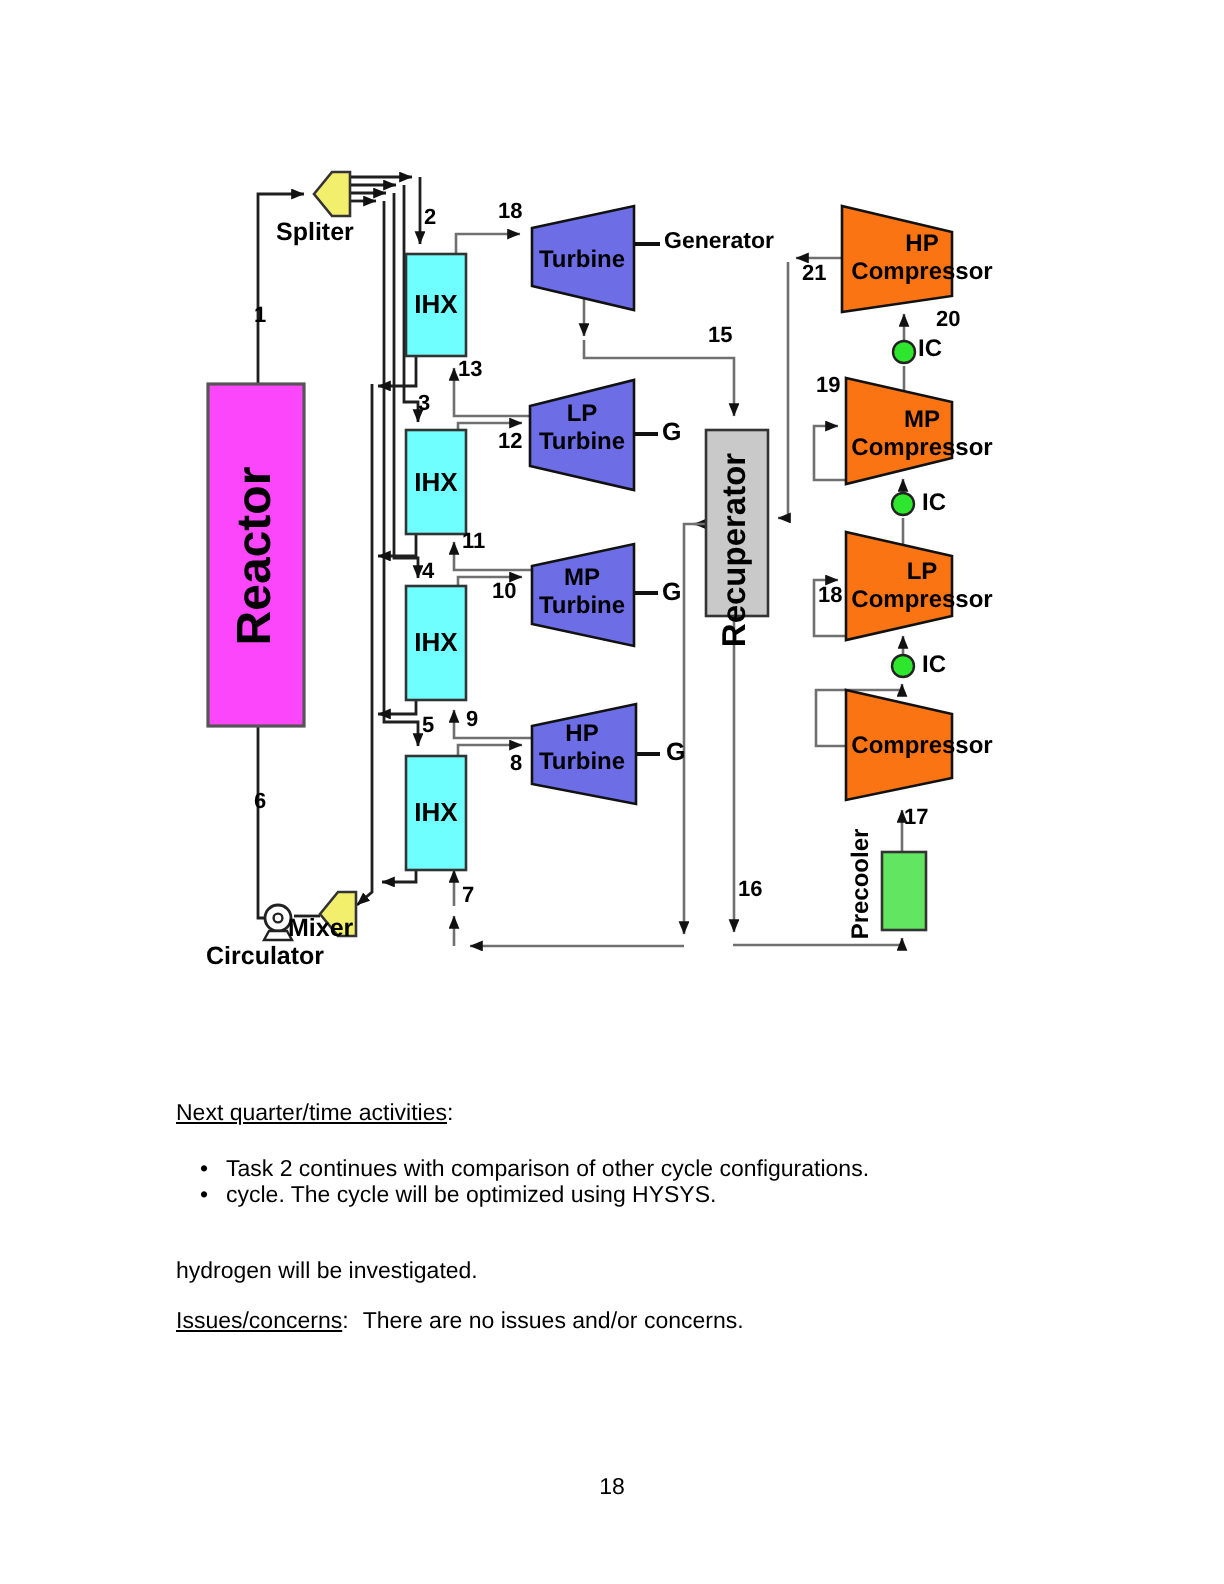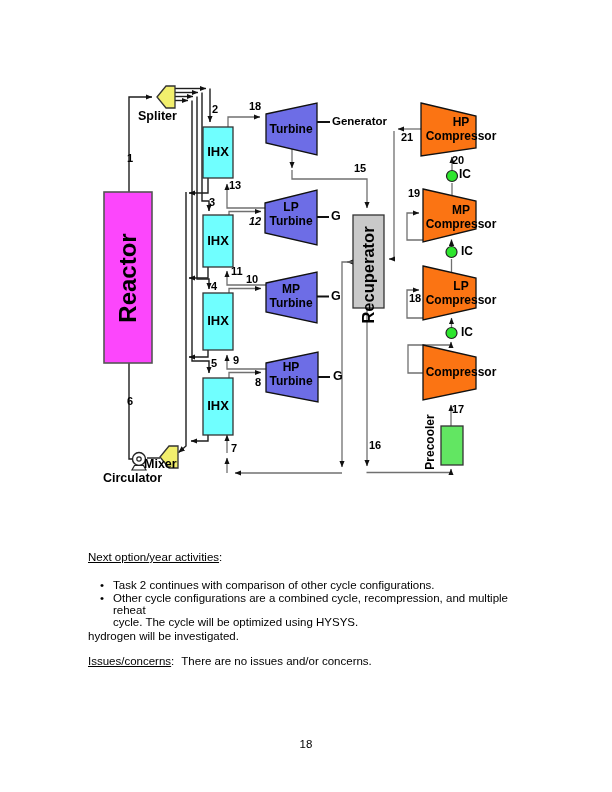--- a/index.html
+++ b/index.html
@@ -154,44 +154,43 @@
 
     <div class="lbl" style="left:127px;top:153px;">1</div>
     <div class="lbl" style="left:212px;top:104px;">2</div>
     <div class="lbl" style="left:209px;top:197px;">3</div>
     <div class="lbl" style="left:211px;top:281px;">4</div>
     <div class="lbl" style="left:211px;top:358px;">5</div>
     <div class="lbl" style="left:127px;top:396px;">6</div>
     <div class="lbl" style="left:231px;top:443px;">7</div>
     <div class="lbl" style="left:255px;top:377px;">8</div>
     <div class="lbl" style="left:233px;top:355px;">9</div>
-    <div class="lbl" style="left:246px;top:274px;text-align:center;">10</div>
+    <div class="lbl" style="left:246px;top:291px;text-align:center;">10</div>
     <div class="lbl" style="left:231px;top:266px;">11</div>
-    <div class="lbl" style="left:249px;top:216px;font-style:italic;">12</div>
+    <div class="lbl" style="left:249px;top:216px;">12</div>
     <div class="lbl" style="left:229px;top:180px;">13</div>
     <div class="lbl" style="left:249px;top:101px;">18</div>
     <div class="lbl" style="left:354px;top:163px;">15</div>
     <div class="lbl" style="left:369px;top:440px;">16</div>
     <div class="lbl" style="left:452px;top:404px;">17</div>
     <div class="lbl" style="left:409px;top:293px;">18</div>
     <div class="lbl" style="left:408px;top:188px;">19</div>
-    <div class="lbl" style="left:452px;top:155px;">20</div>
+    <div class="lbl" style="left:468px;top:155px;">20</div>
     <div class="lbl" style="left:401px;top:132px;">21</div>
   </div>
 
 
-  <div class="txt" style="left:88px;top:551px;"><span class="und">Next option/year activities</span><span>:</span></div>
+  <div class="txt" style="left:88px;top:551px;"><span class="und">Next quarter/time activities</span><span>:</span></div>
 
   <div class="bullet-row txt" style="top:579px;">
     <span class="dot">•</span>
     <span class="bt">Task 2 continues with comparison of other cycle configurations.</span>
   </div>
   <div class="bullet-row txt" style="top:592px;">
     <span class="dot">•</span>
-    <span class="bt">Other cycle configurations are a combined cycle, recompression, and multiple reheat</span>
     <span class="bt">cycle. The cycle will be optimized using HYSYS.</span>
   </div>
 
   <div class="txt" style="left:88px;top:629.5px;width:436px;">hydrogen will be investigated.</div>
 
   <div class="txt" style="left:88px;top:655px;"><span class="und">Issues/concerns</span><span>:</span><span style="margin-left:7px;">There are no issues and/or concerns.</span></div>
 
   <div class="pageno">18</div>
 </div>
 

